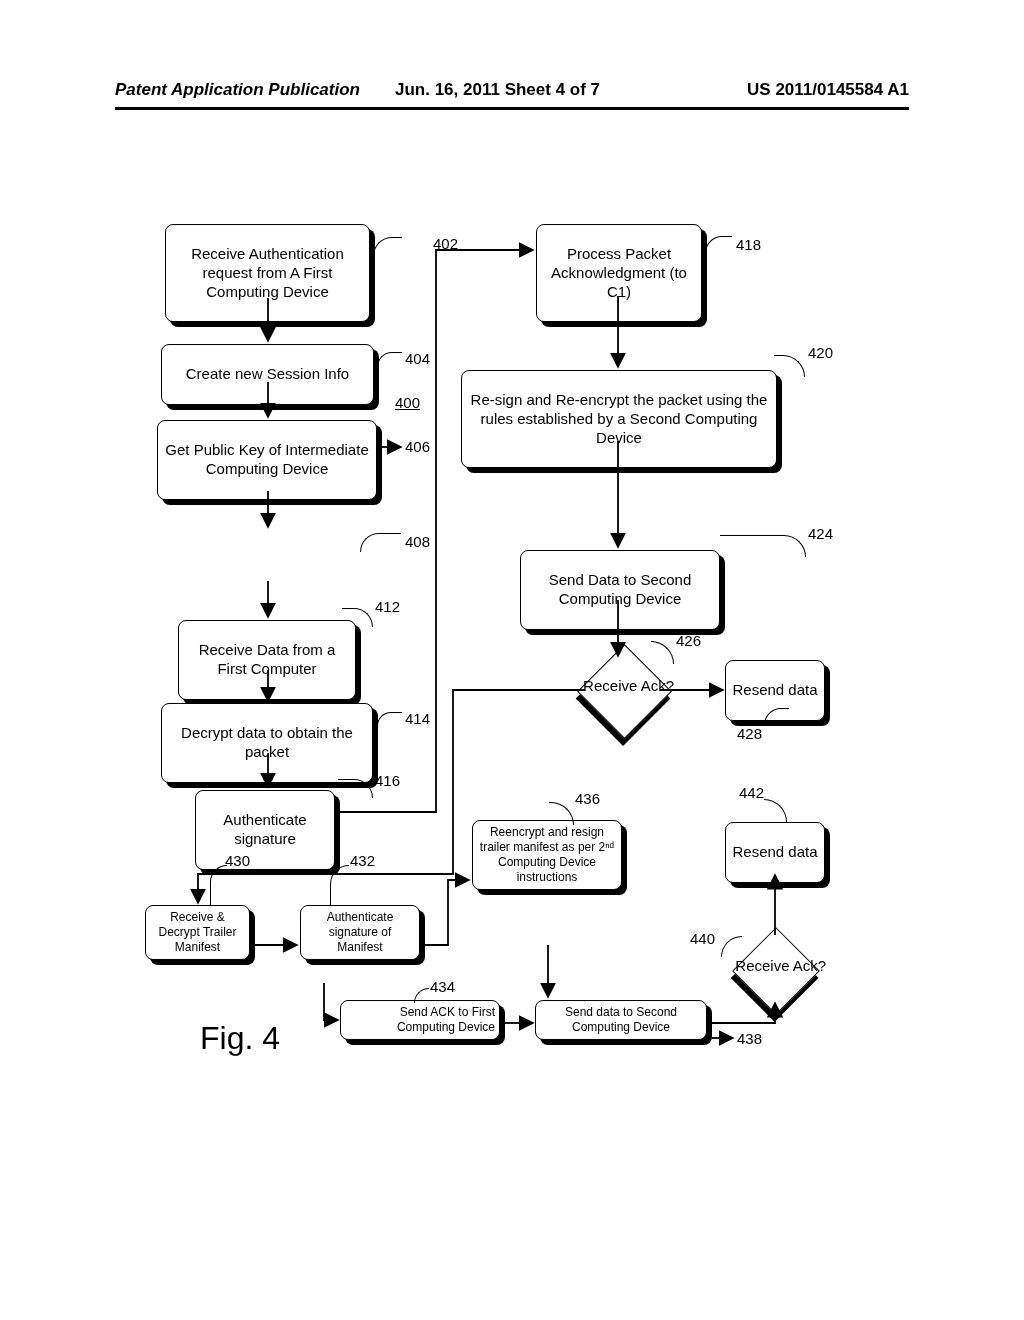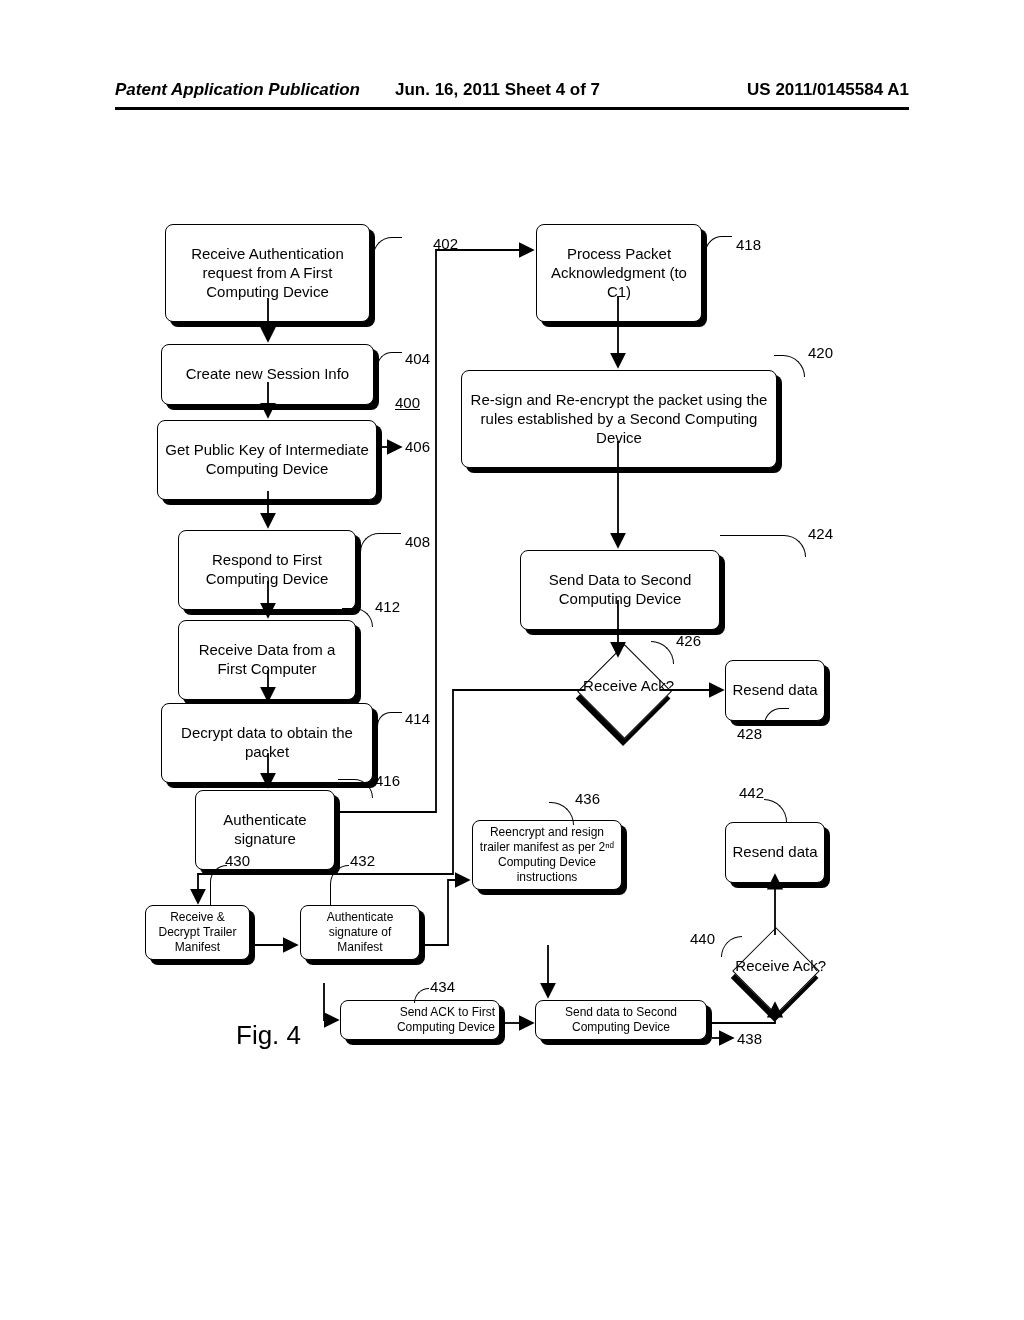--- a/index.html
+++ b/index.html
@@ -77,22 +77,21 @@
     font-size: 15px;
   }
   .title {
     position: absolute;
     font-size: 15px;
     text-decoration: underline;
   }
 
   .figlabel {
     position: absolute;
-    font-size: 26px;
-    margin-left: 36px;
+    font-size: 32px;
   }
 
   
   .leader {
     position: absolute;
     width: 30px;
     height: 30px;
     border: 1.3px solid #000;
     border-right: none;
     border-bottom: none;
@@ -130,23 +129,20 @@
     <span>Create new Session Info</span>
   </div>
   <div class="refnum" style="left:405px; top:350px;">404</div>
   <div class="leader" style="left:377px; top:352px; width:24px; height:14px;"></div>
 
   <div class="node" style="left:157px; top:420px; width:220px;">
     <span>Get Public Key of Intermediate Computing Device</span>
   </div>
   <div class="refnum" style="left:405px; top:438px;">406</div>
 
-  <div class="node" style="left:178px; top:530px; width:178px;">
-    <span>Respond to First Computing Device</span>
-  </div>
   <div class="refnum" style="left:405px; top:533px;">408</div>
   <div class="leader" style="left:360px; top:533px; width:40px; height:18px;"></div>
 
   <div class="node" style="left:178px; top:620px; width:178px;">
     <span>Receive Data from a First Computer</span>
   </div>
   <div class="refnum" style="left:375px; top:598px;">412</div>
   <div class="leader" style="left:342px; top:608px; width:30px; height:18px; transform:scaleX(-1);"></div>
 
   <div class="node" style="left:161px; top:703px; width:212px;">

